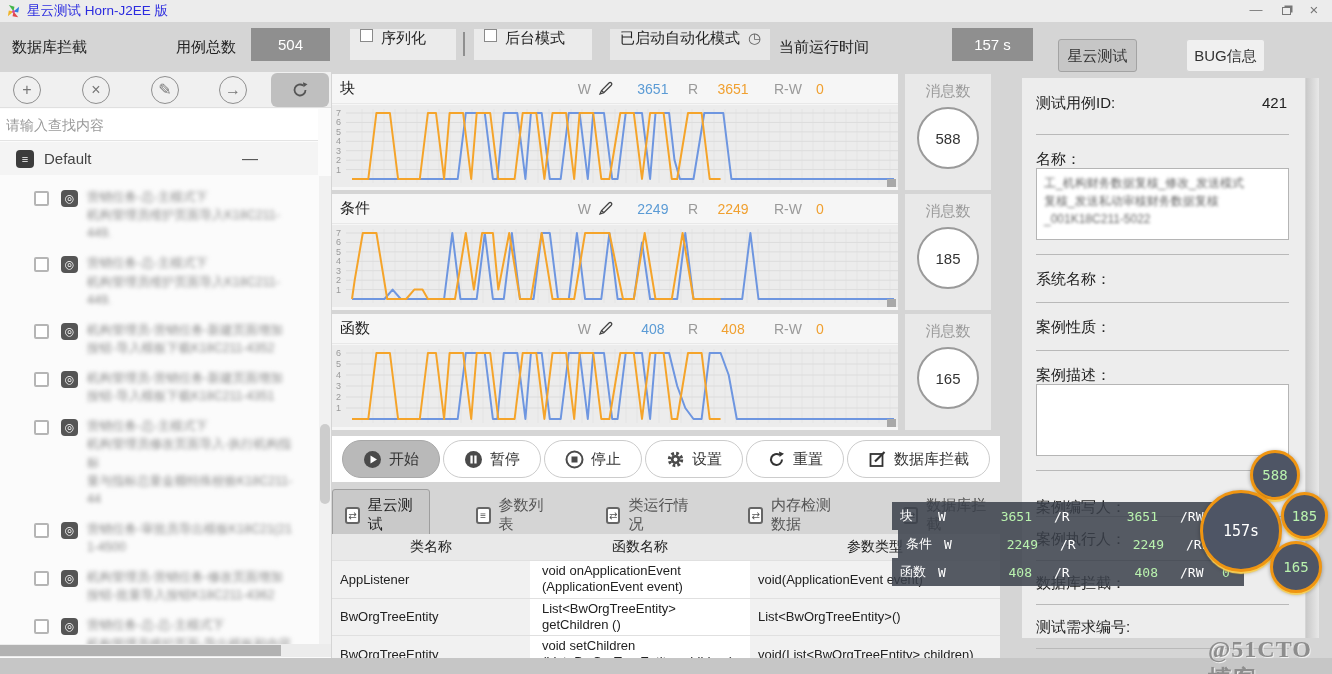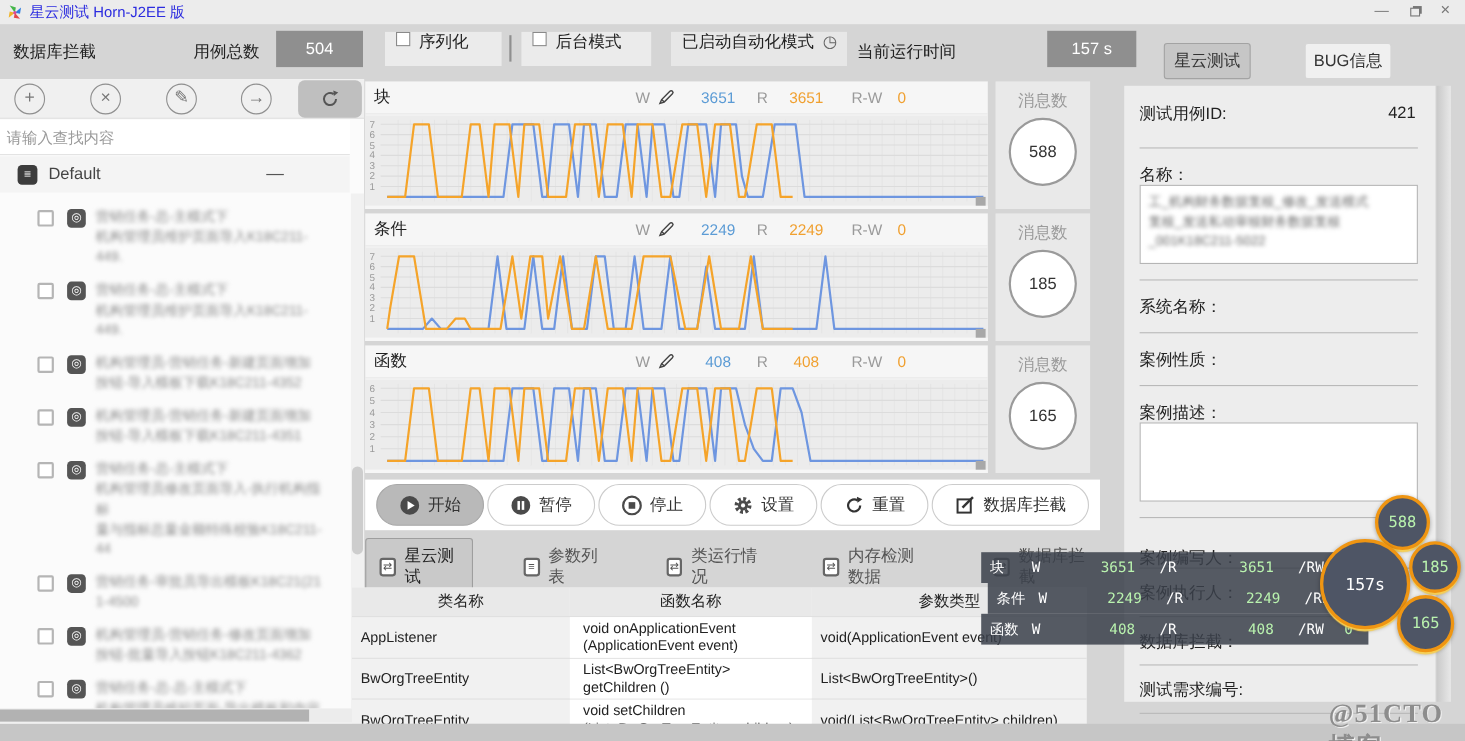--- a/index.html
+++ b/index.html
@@ -86,21 +86,21 @@
   .pillbtn.active { background:#b9b9b9; border-color:#a8a8a8; }
 
   
   .tabs { position:absolute; left:332px; top:496px; width:668px; height:38px; display:flex; align-items:center; gap:34px; }
   .tab { display:flex; align-items:center; gap:8px; font-size:15px; color:#555; padding:6px 12px; cursor:pointer; }
   .tab.selected { background:#c9c9c9; border:1px solid #9e9e9e; border-radius:3px; color:#222; }
   .tab-ic { width:17px; height:17px; border:2px solid #666; border-radius:3px; font-size:10px; line-height:13px;
             text-align:center; color:#555; background:#fff; }
 
   
-  .dtable { position:absolute; left:320px; top:534px; width:668px; height:124px; background:#f1f1f1; overflow:hidden; }
+  .dtable { position:absolute; left:332px; top:534px; width:668px; height:124px; background:#f1f1f1; overflow:hidden; }
   .trow { display:flex; border-bottom:1px solid #e0e0e0; }
   .tcell { font-size:13px; color:#222; padding:2px 8px; display:flex; align-items:center; }
   .c0 { width:198px; } .c1 { width:220px; background:#fff; white-space:pre-line; line-height:1.25; padding-left:12px; }
   .c2 { width:250px; }
   .thead .tcell { justify-content:center; background:#e9e9e9; font-size:14px; padding:4px 0; }
   .thead .c1 { background:#e9e9e9; }
 
   
   .rpanel { position:absolute; left:1022px; top:78px; width:283px; height:560px; background:#ededed; }
   .rp-label { position:absolute; left:14px; font-size:15px; color:#222; }

